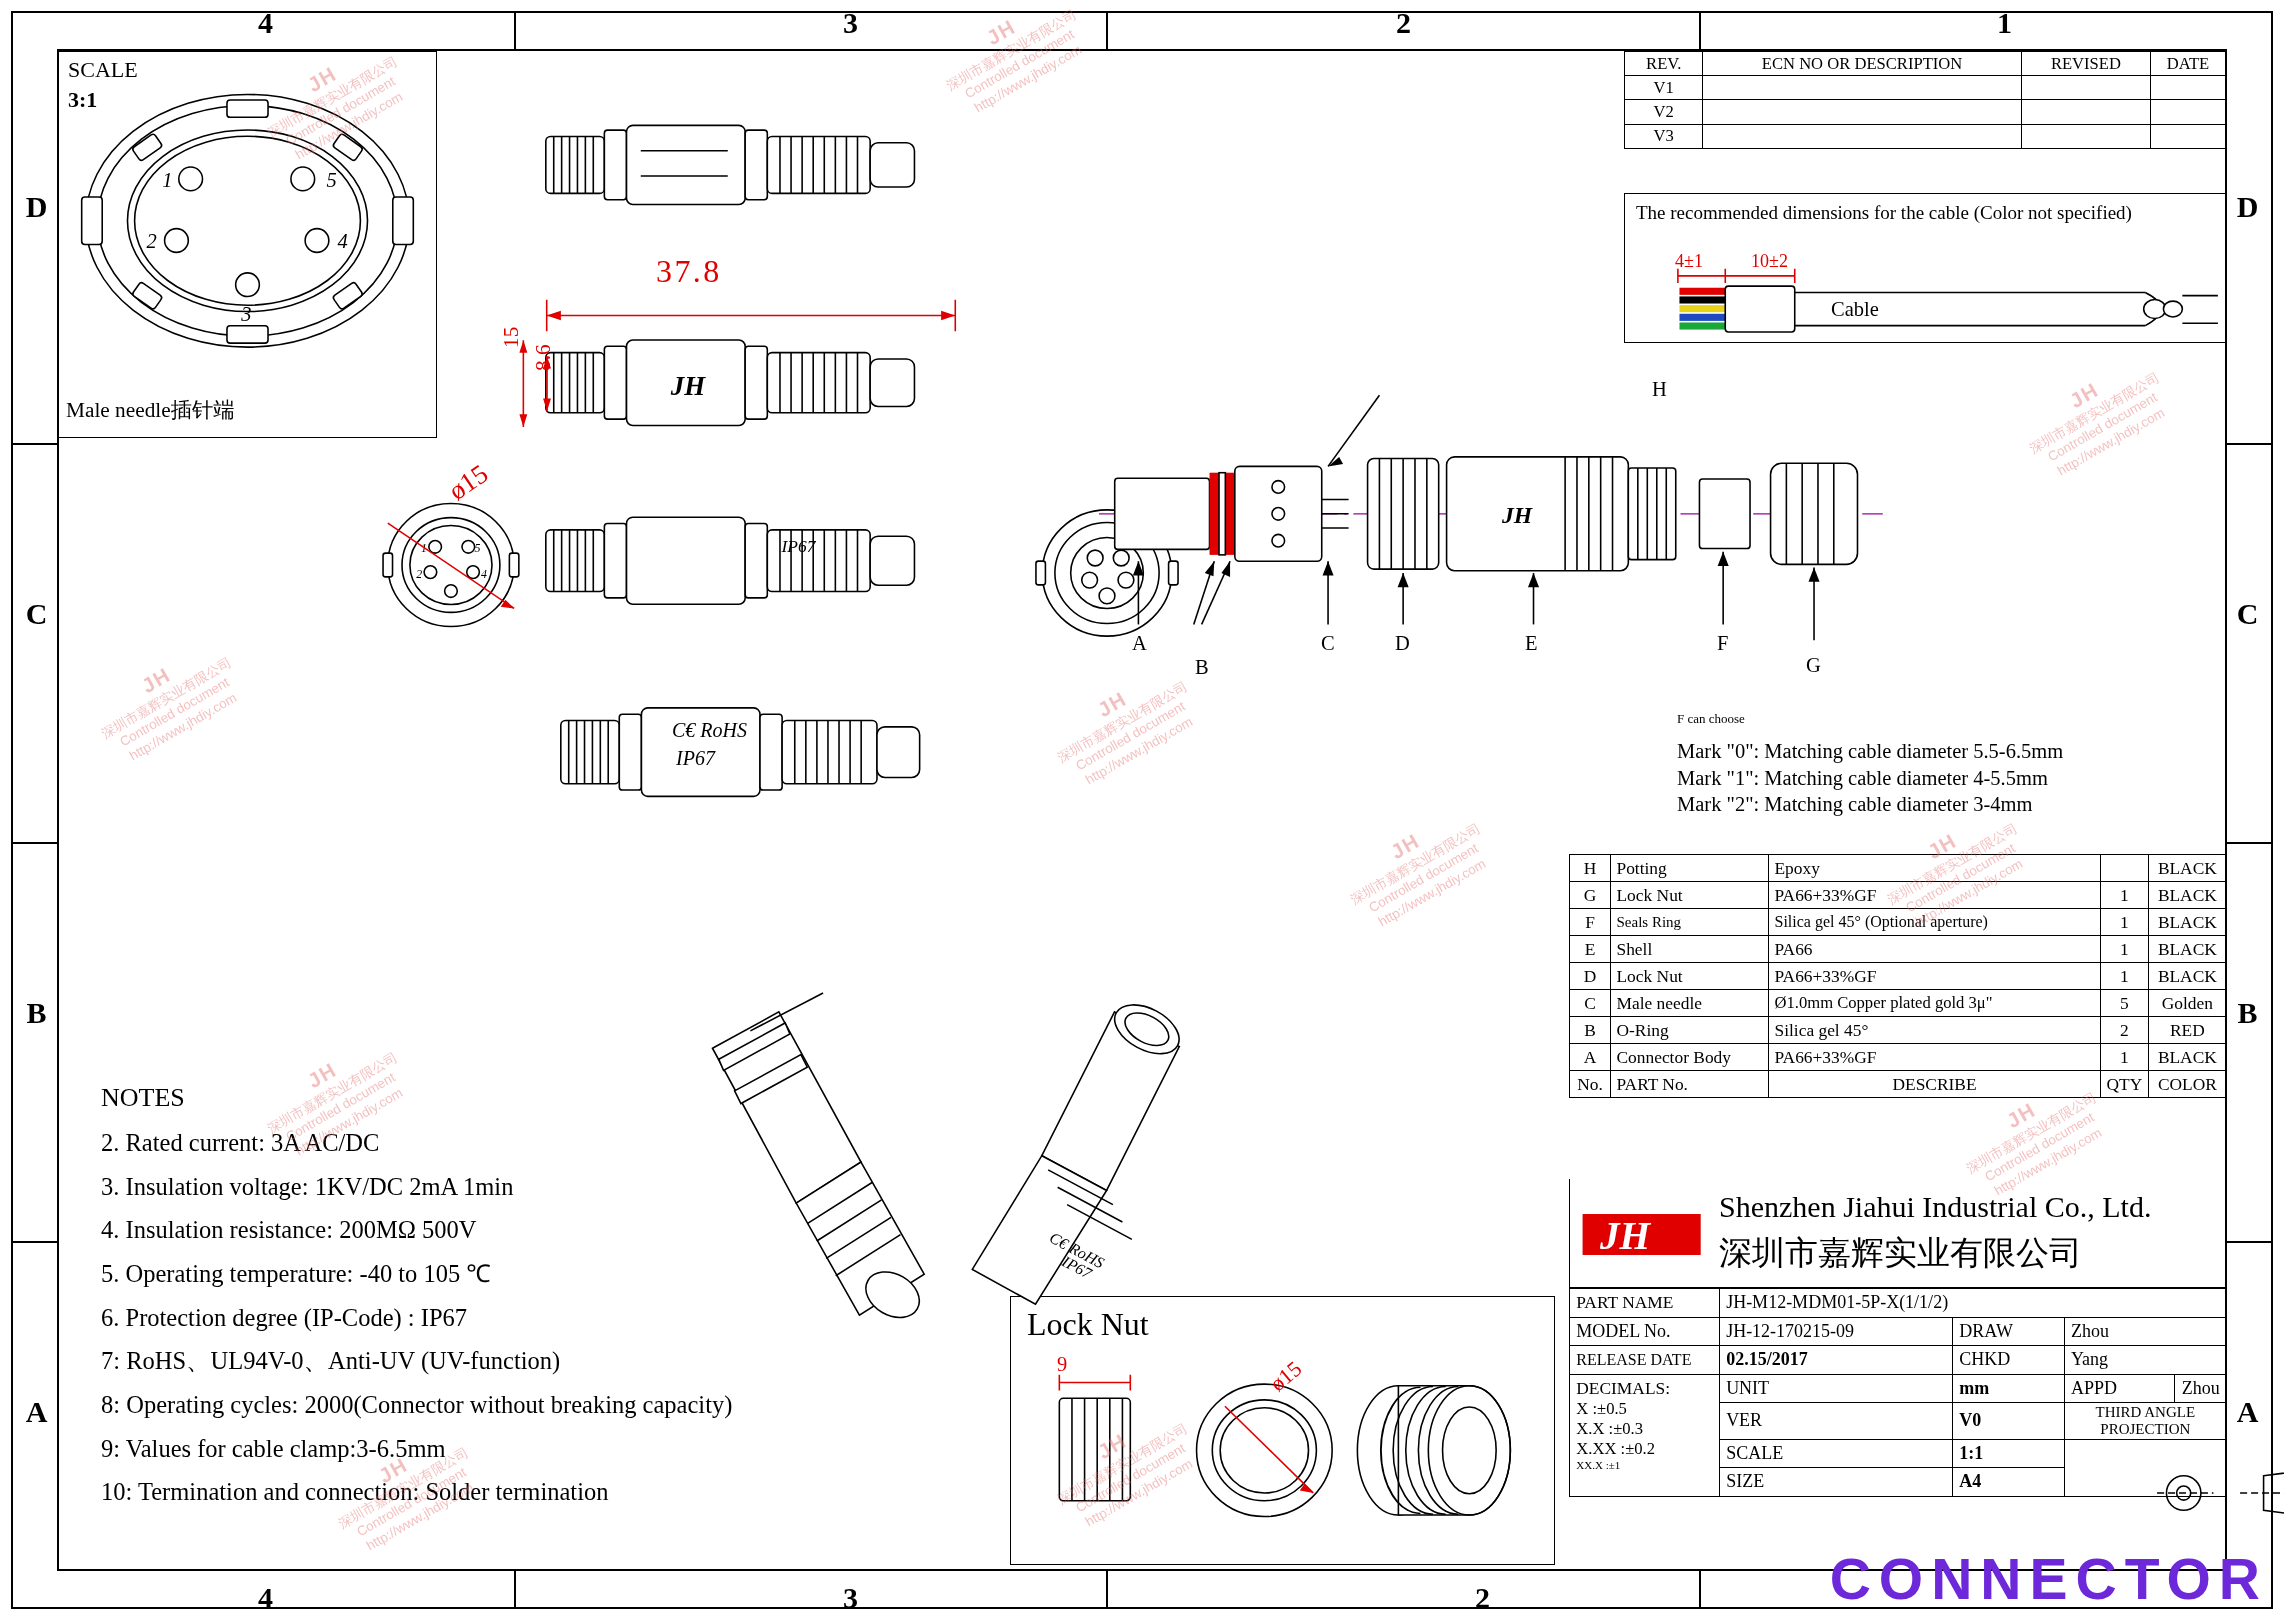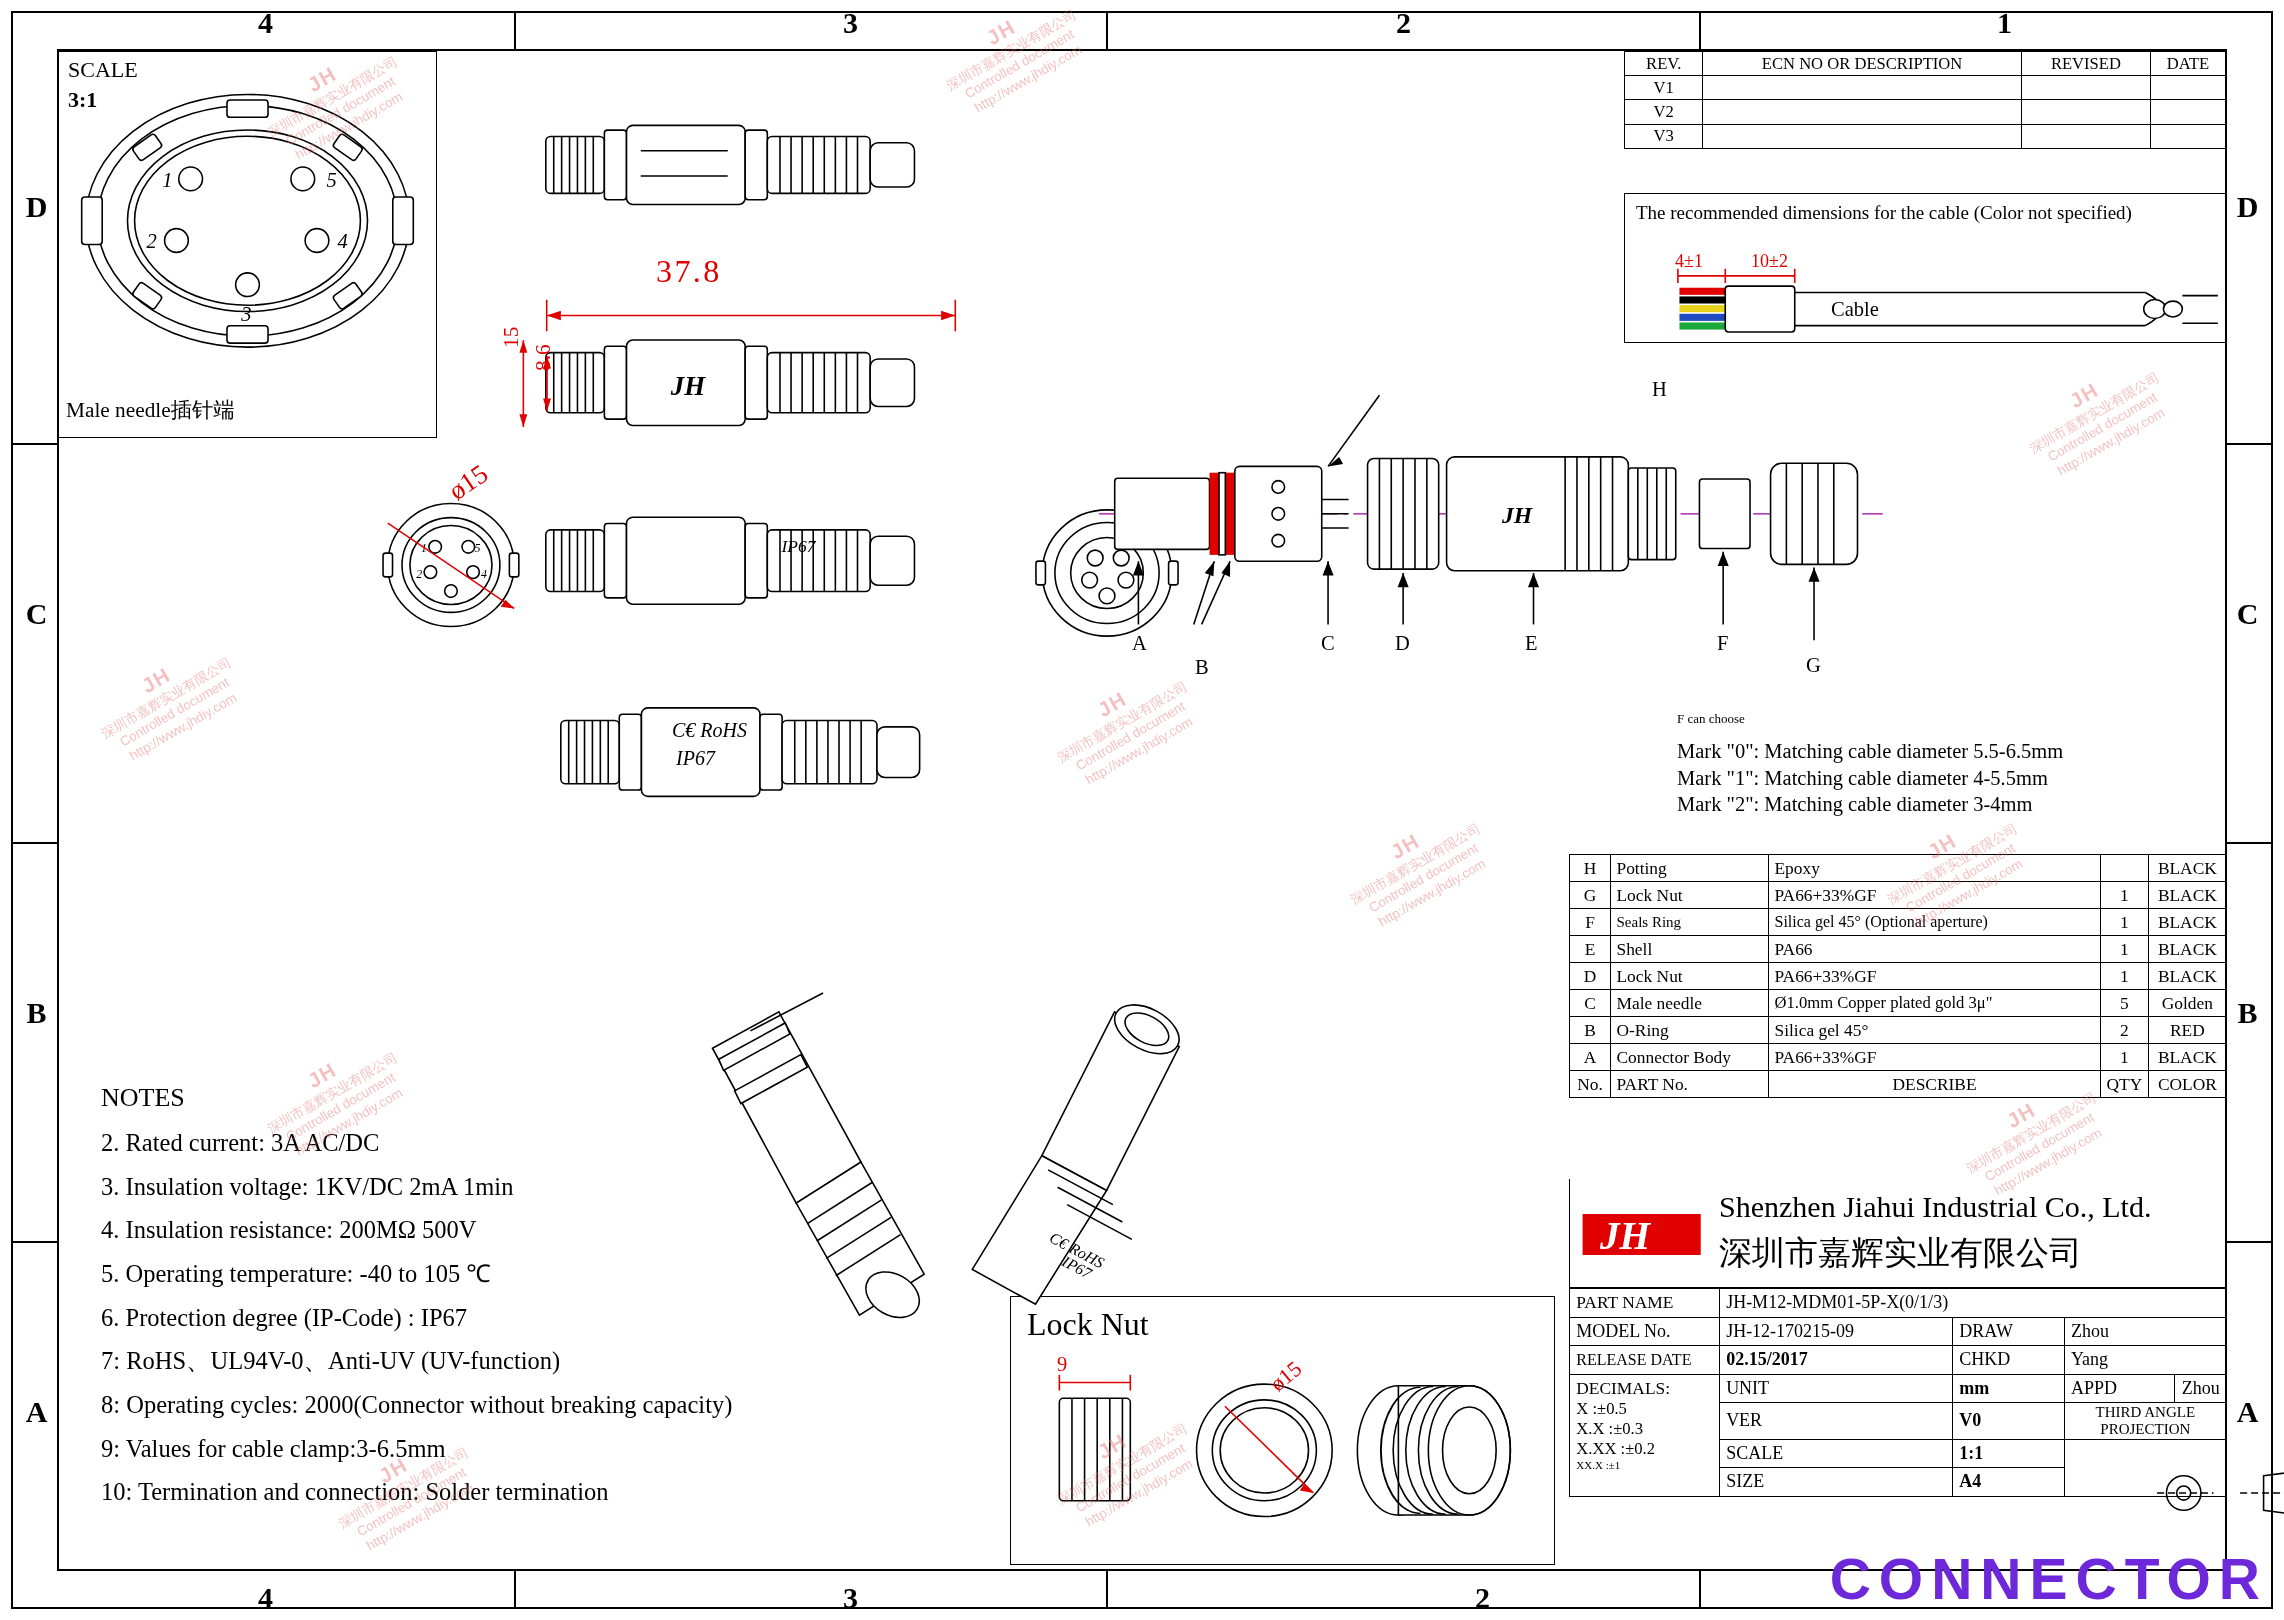--- a/index.html
+++ b/index.html
@@ -390,21 +390,21 @@
     <rect x="2" y="24" width="150" height="52" fill="#e00000"></rect>
     <text x="24" y="68" font-size="50" font-weight="bold" font-style="italic" fill="#fff" font-family="Liberation Serif">JH</text>
   </svg>
   <div class="lbl" style="left:1719px;top:1190px;font-size:30px;">Shenzhen Jiahui Industrial Co., Ltd.</div>
   <div class="lbl" style="left:1719px;top:1231px;font-size:33px;">深圳市嘉辉实业有限公司</div>
 
   <table class="title" style="left:1569px;top:1288px;width:658px;">
     <tbody>
         <tr>
       <td style="width:155px;font-size:17.4px;">PART NAME</td>
-      <td colspan="4">JH-M12-MDM01-5P-X(0/1/3)</td>
+      <td colspan="4">JH-M12-MDM01-5P-X(1/1/2)</td>
     </tr>
     <tr>
       <td>MODEL No.</td>
       <td style="width:250px;">JH-12-170215-09</td>
       <td style="width:117px;">DRAW</td>
       <td colspan="2">Zhou</td>
     </tr>
     <tr>
       <td style="font-size:16px;">RELEASE DATE</td>
       <td style="font-weight:bold;">02.15/2017</td>

